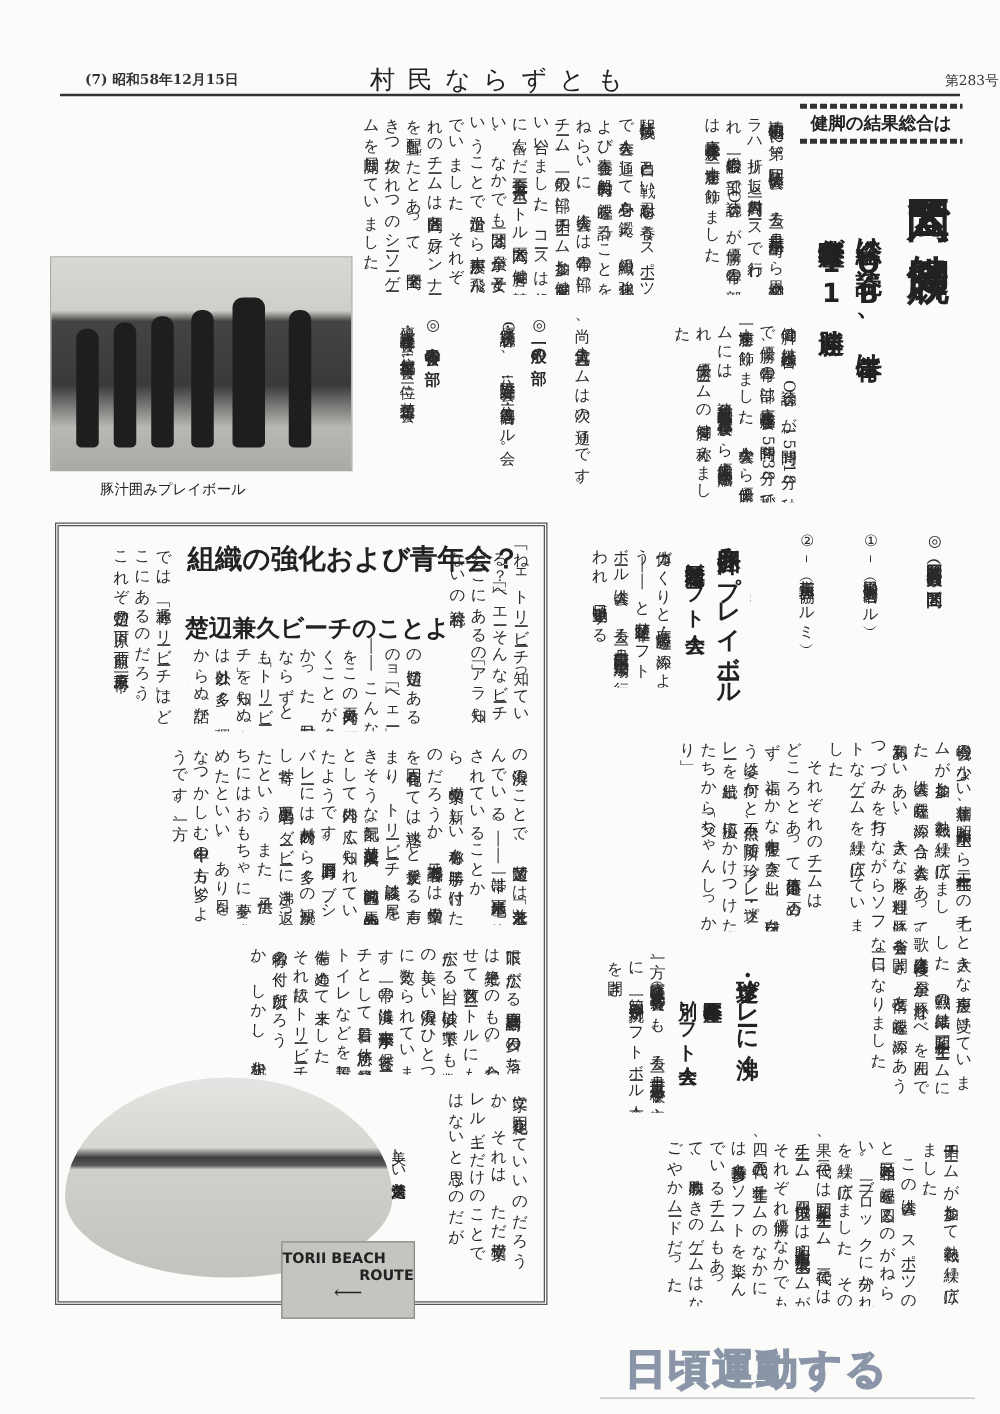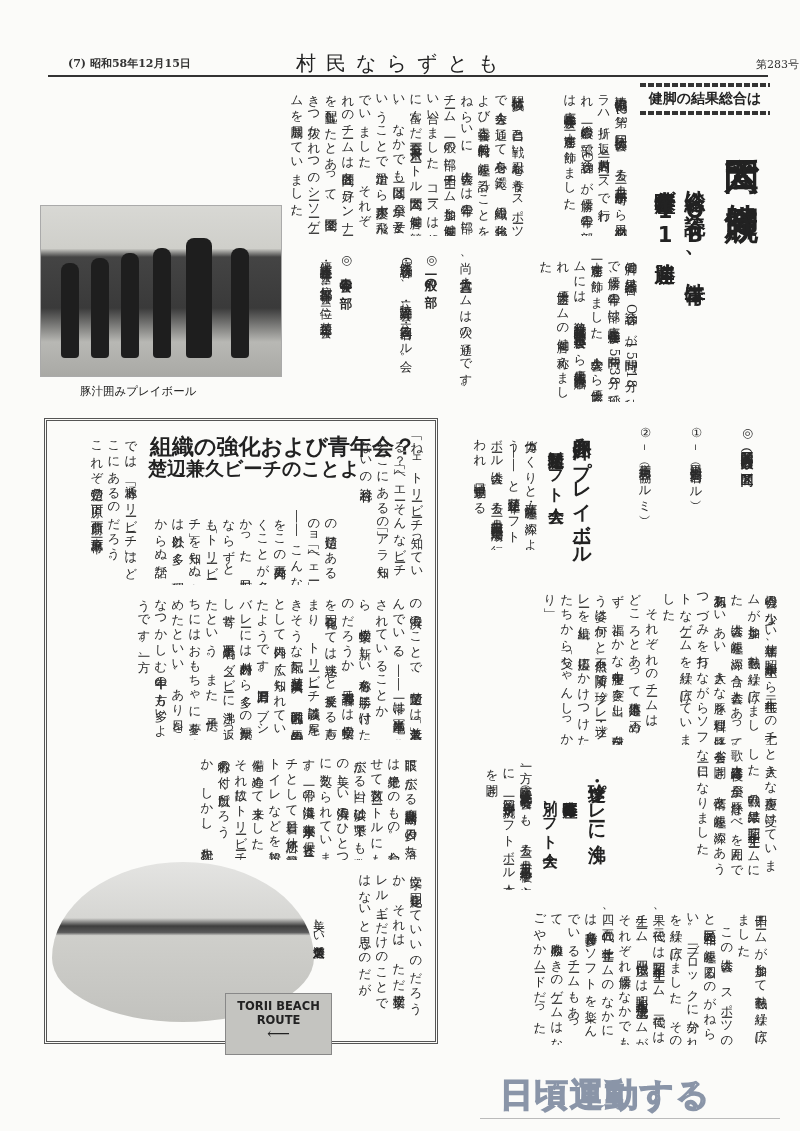--- a/index.html
+++ b/index.html
@@ -31,32 +31,32 @@
   #eki-col2 { left:285px; top:86px; width:320px; height:150px; }
   #eki-col3 { left:285px; top:252px; width:340px; height:150px; }
 
   #photo1 { left:40px; top:205px; width:240px; height:170px; background:linear-gradient(180deg,#d8d8d4 0%,#cfcfca 25%,#444 30%,#3a3a3a 60%,#b8b8b4 80%,#a9a9a5 100%); border:1px solid #aaa; }
   .runner { position:absolute; bottom:18px; width:18px; border-radius:8px 8px 4px 4px; background:#1e1e1e; }
   #photo1-cap { left:80px; top:384px; font-size:11.5px; color:#222; }
 
   
   #torii-box { left:44px; top:418px; width:388px; height:620px; border:3px double #555; background:#fbfbf9; }
   #torii-title { left:150px; top:432px; font-size:22px; font-weight:bold; font-family:"DejaVu Sans","Liberation Sans",sans-serif; }
-  #torii-sub { left:148px; top:456px; font-size:19px; font-weight:bold; font-family:"DejaVu Sans","Liberation Sans",sans-serif; }
+  #torii-sub { left:148px; top:490px; font-size:19px; font-weight:bold; font-family:"DejaVu Sans","Liberation Sans",sans-serif; }
   #torii-col-a { left:346px; top:432px; width:80px; height:150px; }
   #torii-col-b { left:60px; top:432px; width:80px; height:150px; }
   #torii-col-c { left:150px; top:510px; width:190px; height:75px; }
   #torii-col-d { left:55px; top:590px; width:370px; height:150px; }
   #torii-col-e { left:200px; top:750px; width:220px; height:110px; }
   #torii-col-f { left:345px; top:866px; width:80px; height:150px; }
   #photo2 { left:52px; top:862px; width:262px; height:160px; border-radius:50% 50% 50% 50% / 60% 60% 40% 40%; background:linear-gradient(180deg,#e4e4e2 0%,#d6d6d3 35%,#3e3e3e 40%,#5a5a5a 44%,#cfcfcb 46%,#c2c2be 100%); overflow:hidden; }
   #photo2-cap { left:310px; top:910px; font-size:12px; color:#222; }
   #sign { left:225px; top:993px; width:105px; height:60px; background:#c4c4c0; border:1px solid #888; }
-  #sign-l1 { font-family:"DejaVu Sans","Liberation Sans",sans-serif; font-weight:bold; font-size:11.5px; text-align:center; margin-top:5px; color:#222; }
-  #sign-l2 { font-family:"DejaVu Sans","Liberation Sans",sans-serif; font-weight:bold; font-size:11.5px; text-align:center; color:#222; }
+  #sign-l1 { font-family:"DejaVu Sans","Liberation Sans",sans-serif; font-weight:bold; font-size:11.5px; margin-top:5px; color:#222; }
+  #sign-l2 { font-family:"DejaVu Sans","Liberation Sans",sans-serif; font-weight:bold; font-size:11.5px; text-align:right; color:#222; }
   #sign-arrow { text-align:center; font-size:16px; color:#222; line-height:14px; }
 
   
   #award-block { left:600px; top:425px; width:190px; height:130px; }
   #award-title { font-family:"DejaVu Sans","Liberation Sans",sans-serif; font-weight:bold; }
   #buta-head { left:570px; top:425px; font-size:19px; font-weight:bold; font-family:"DejaVu Sans","Liberation Sans",sans-serif; }
   #buta-sub { left:545px; top:440px; font-size:16px; font-weight:bold; font-family:"DejaVu Sans","Liberation Sans",sans-serif; }
   #buta-col1 { left:440px; top:430px; width:100px; height:120px; }
   #buta-col2 { left:440px; top:585px; width:340px; height:160px; }
   #buta-col3 { left:600px; top:740px; width:180px; height:135px; }

